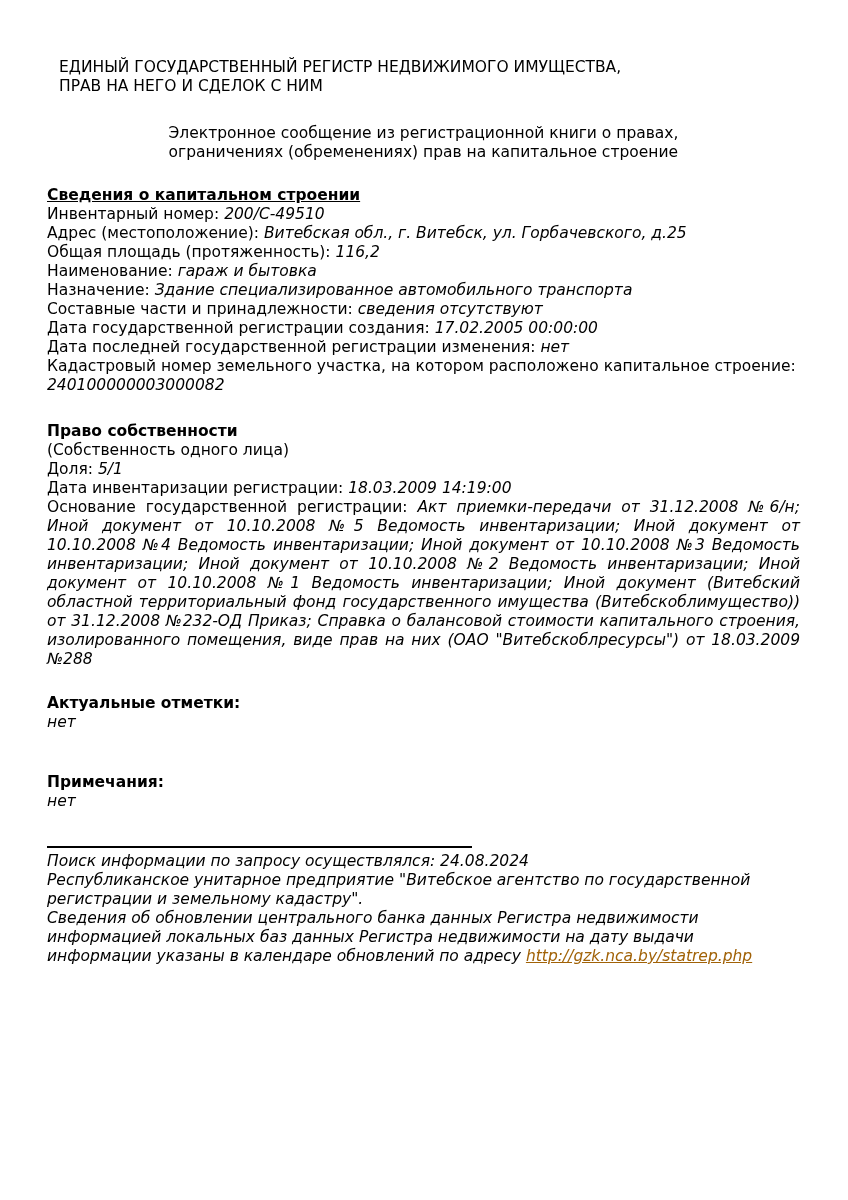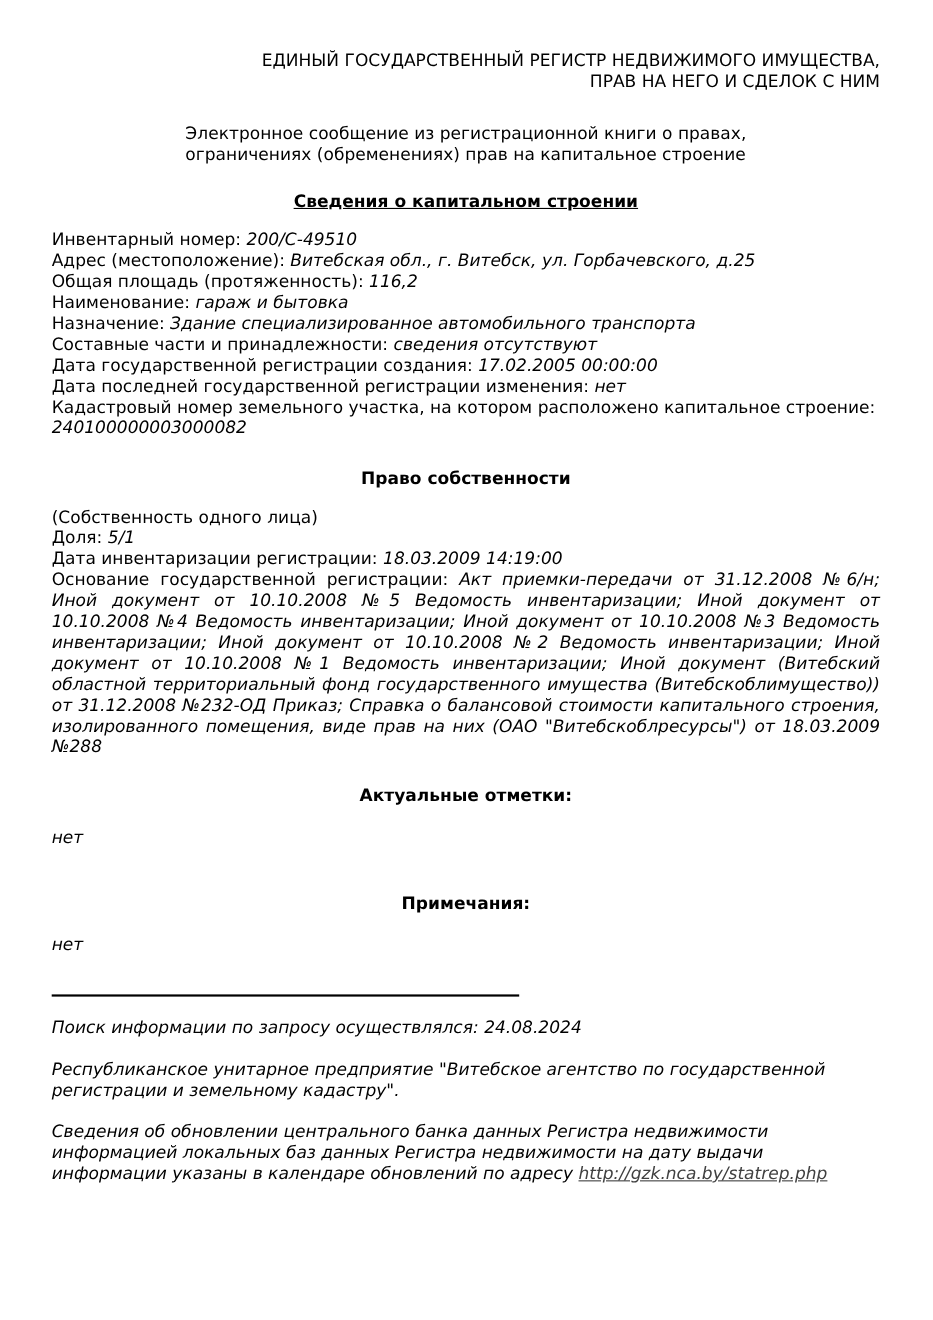--- a/index.html
+++ b/index.html
@@ -9,28 +9,28 @@
     height: 1200px;
     box-sizing: border-box;
     padding: 46px 48px 0 47px;
     background: #ffffff;
     font-family: "DejaVu Sans", sans-serif;
     font-size: 15.5px;
     line-height: 19px;
     color: #000000;
     overflow: hidden;
   }
-  .doc-title { text-align: right; margin: 0; }
+  .doc-title { text-align: left; margin: 12px; }
   .doc-subtitle { width: fit-content; margin: 28px auto 0 auto; text-align: left; }
-  .heading { font-weight: bold; margin: 16px; font-size: inherit; text-align: center; }
+  .heading { font-weight: bold; margin: 0; font-size: inherit; }
   .u { text-decoration: underline; }
   .line, .para { margin: 0; }
   .para.justify { text-align: justify; text-align-last: left; }
   .label { font-style: normal; }
-  .value, .italic { font-style: italic; margin-top: 19px; }
+  .value, .italic { font-style: italic; }
   .mt-building { margin-top: 24px; }
   .mt-ownership { margin-top: 27px; }
   .mt-marks { margin-top: 25px; }
   .mt-notes { margin-top: 41px; }
   .divider {
     width: 425px;
     height: 0;
     border-top: 2px solid #000000;
     margin: 35px 0 4px 0;
   }
@@ -81,16 +81,16 @@
 
   <section>
     <p class="heading mt-notes">Примечания:</p>
     <p class="line value">нет</p>
   </section>
 
   <footer>
     <div class="divider"></div>
     <p class="line italic">Поиск информации по запросу осуществлялся: 24.08.2024</p>
     <p class="para italic">Республиканское унитарное предприятие "Витебское агентство по государственной регистрации и земельному кадастру".</p>
-    <p class="para italic"><span>Сведения об обновлении центрального банка данных Регистра недвижимости информацией локальных баз данных Регистра недвижимости на дату выдачи информации указаны в календаре обновлений по адресу</span> <span class="link" style="color: #404040;">http://gzk.nca.by/statrep.php</span></p>
+    <p class="para italic"><span>Сведения об обновлении центрального банка данных Регистра недвижимости информацией локальных баз данных Регистра недвижимости на дату выдачи информации указаны в календаре обновлений по адресу</span> <span class="link" style="color: #a16207;">http://gzk.nca.by/statrep.php</span></p>
   </footer>
 
 </div>
 
 </body></html>

